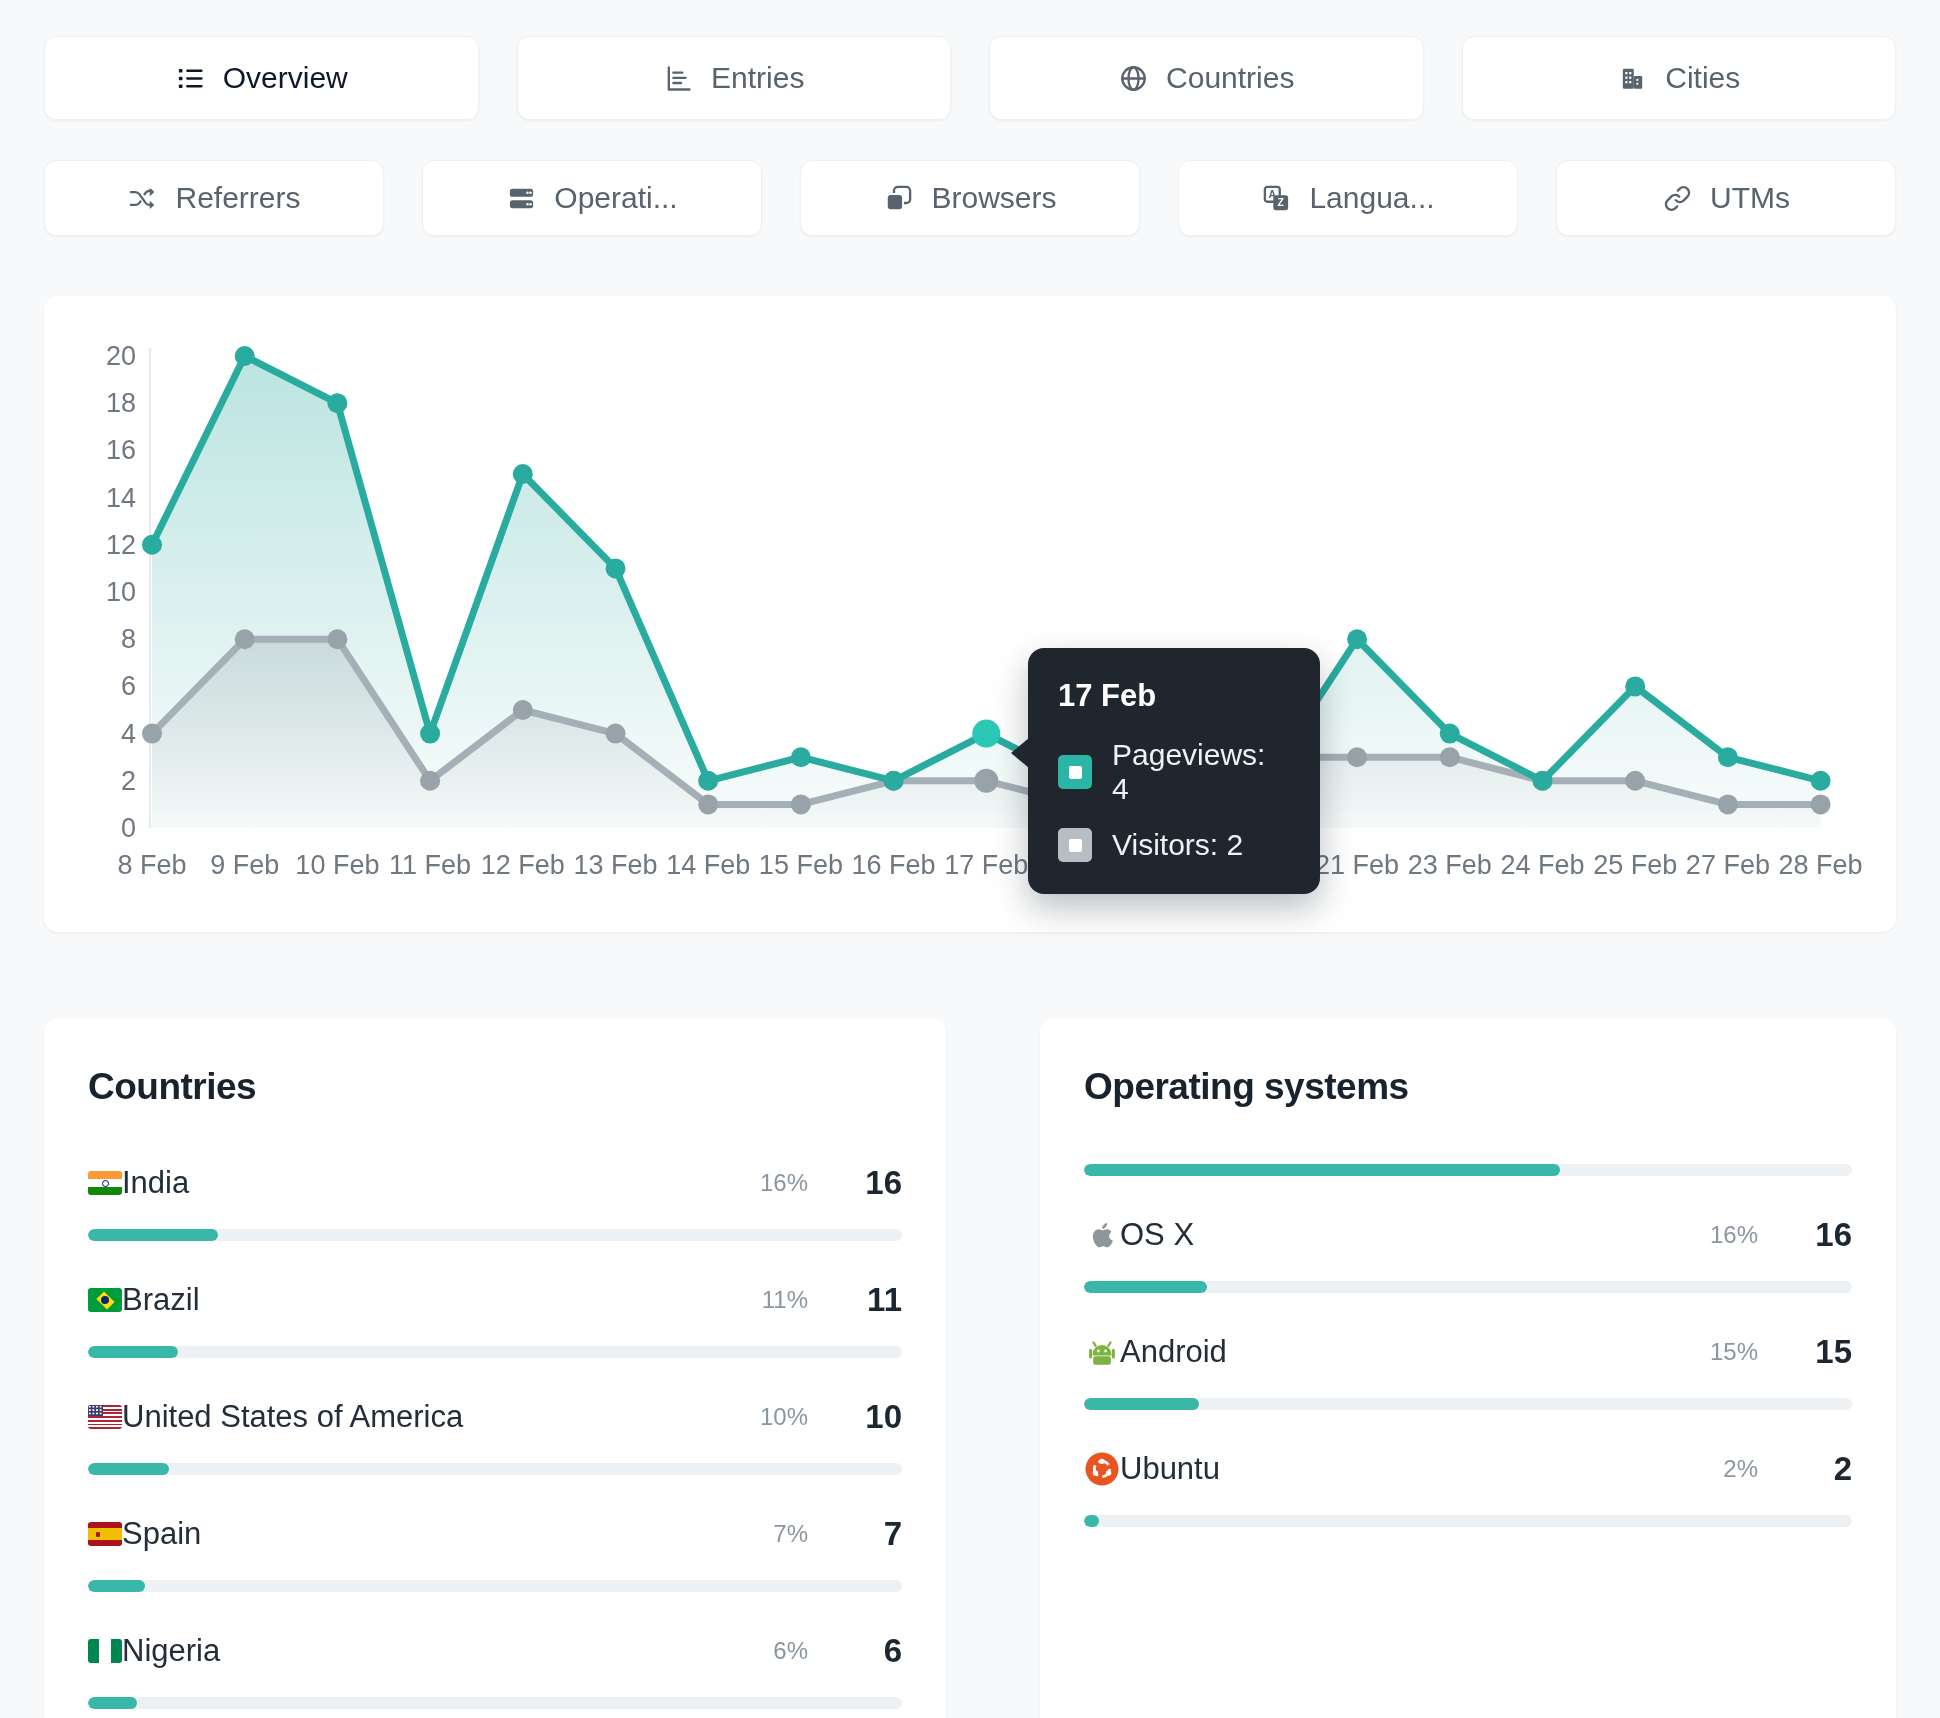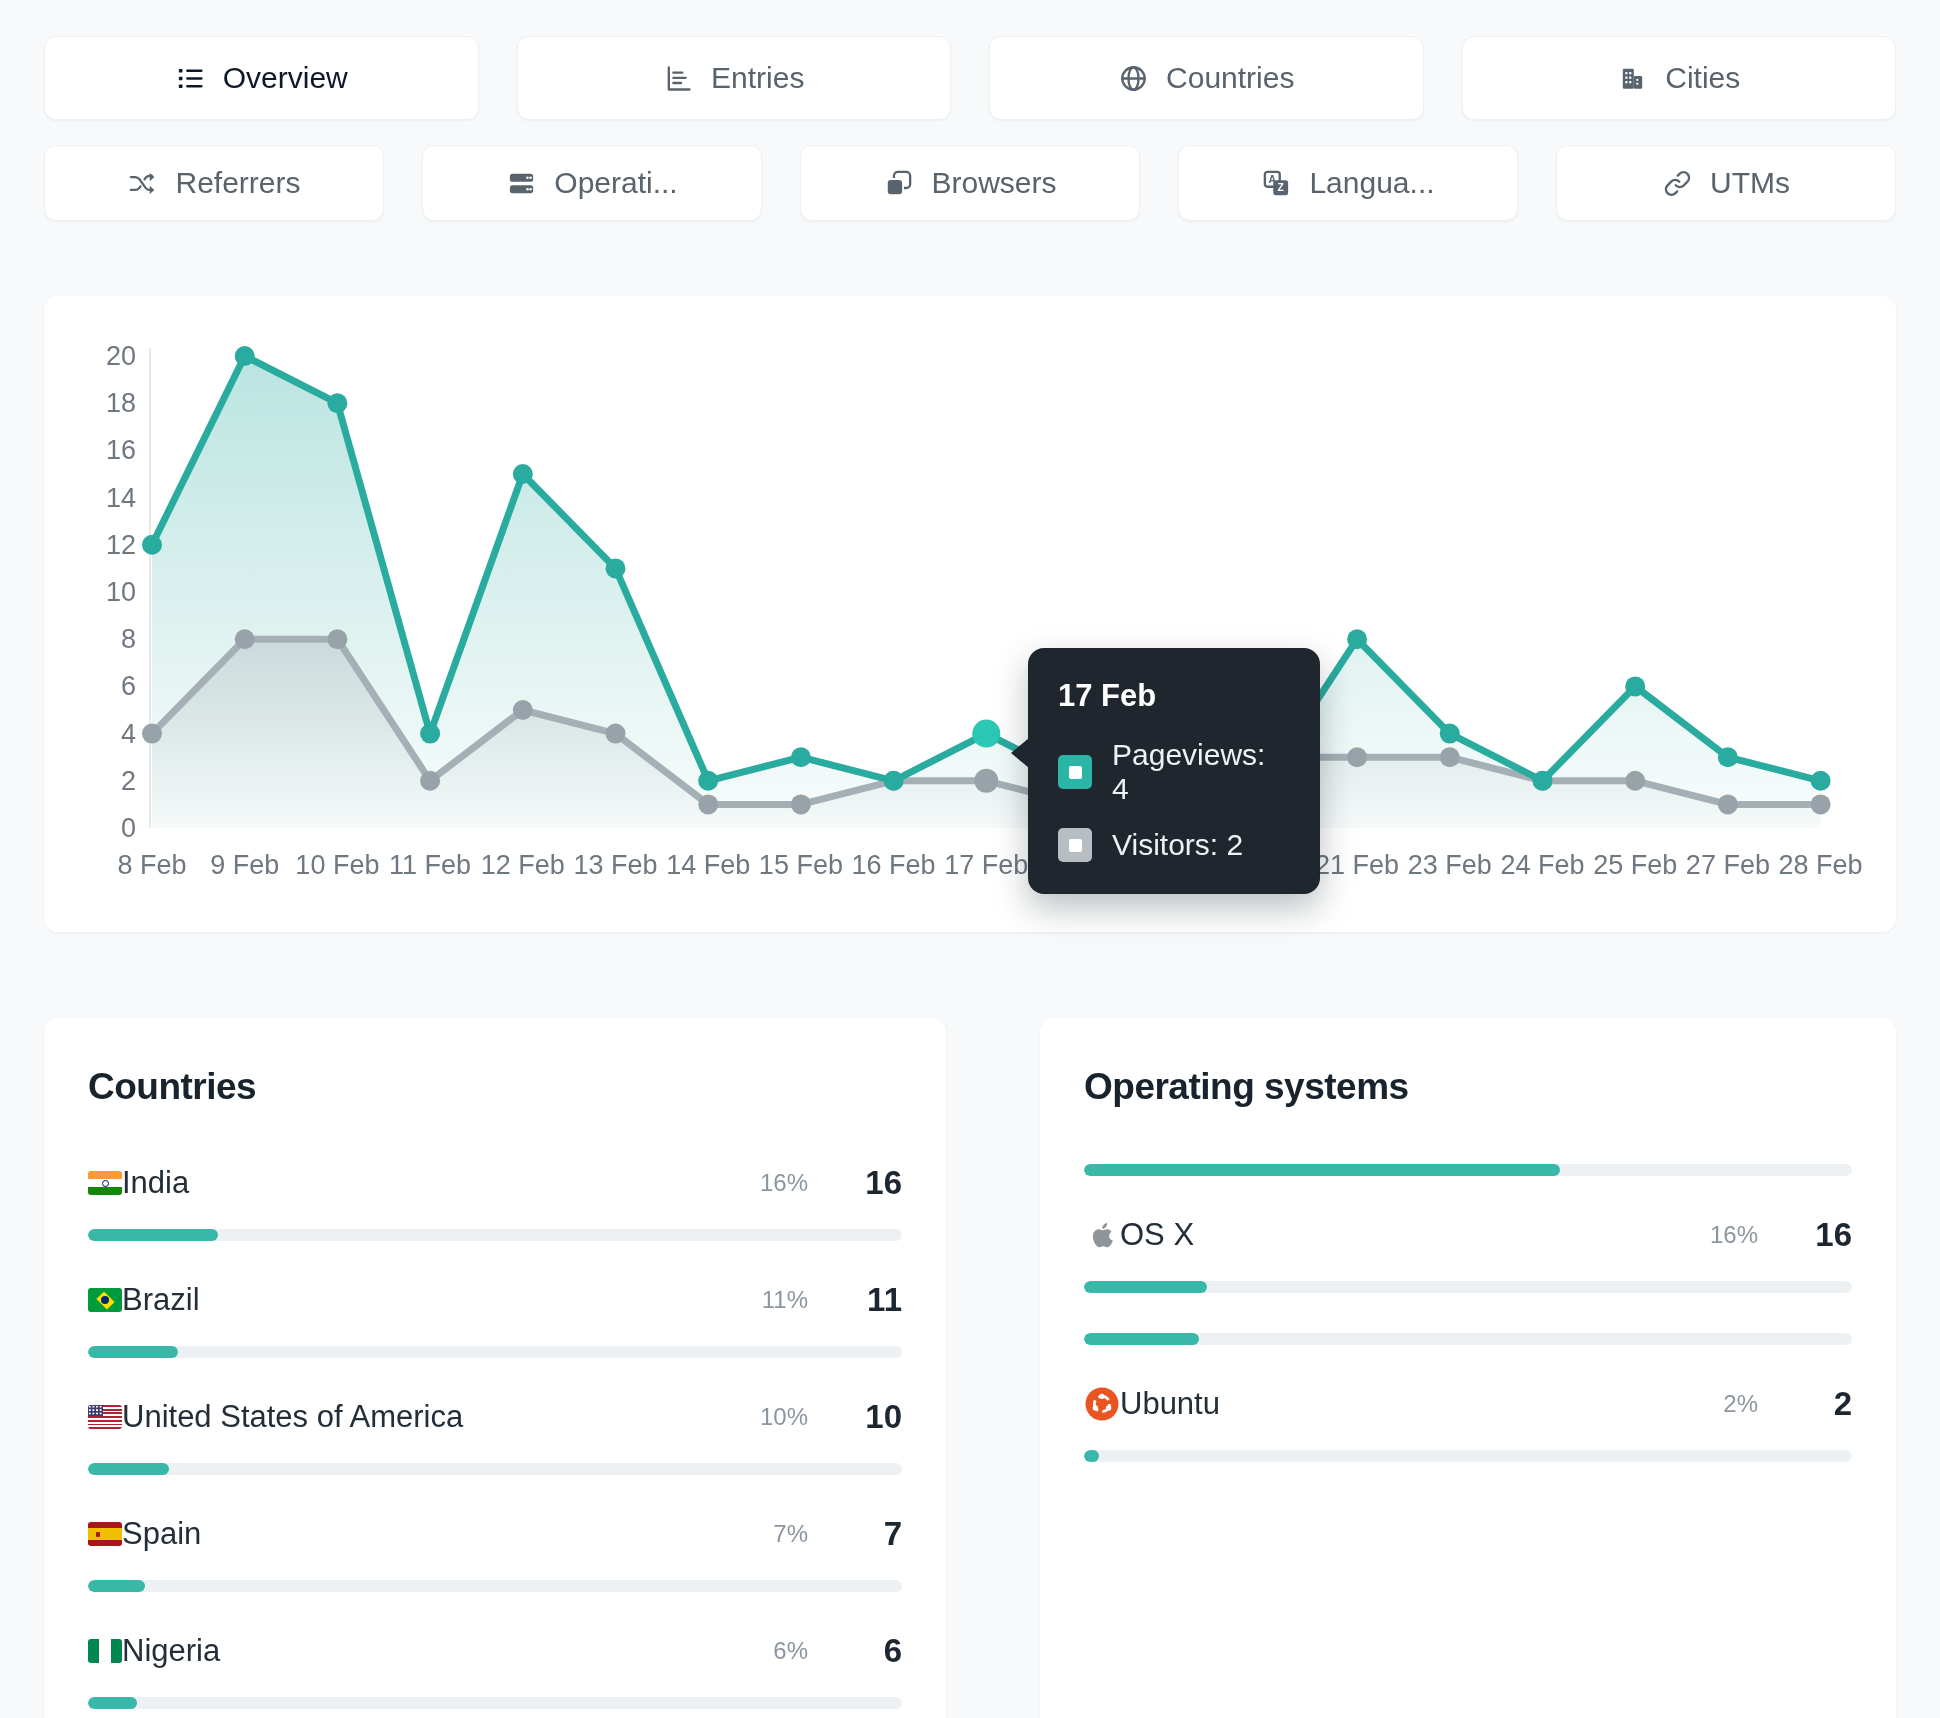--- a/index.html
+++ b/index.html
@@ -3,21 +3,21 @@
 <meta charset="utf-8">
 <style>
   html,body{margin:0;padding:0}
   body{
     width:1940px;height:1718px;position:relative;overflow:hidden;
     background:#f7f9fa;font-family:"Liberation Sans",sans-serif;
     -webkit-font-smoothing:antialiased;
   }
   .tabrow{position:absolute;left:44px;right:44px;display:flex;gap:38px}
   #row1{top:36px;height:84px}
-  #row2{top:145px;height:76px}
+  #row2{top:160px;height:76px}
   .tab{
     flex:1;display:flex;align-items:center;justify-content:center;gap:17px;
     background:#fff;border:1px solid #eef1f3;border-radius:12px;
     box-shadow:0 1px 2px rgba(20,30,40,.05);
     font-size:30px;color:#59636d;cursor:pointer;white-space:nowrap;
   }
   .tab.active{color:#0f172a}
   .tab svg{width:31px;height:31px;flex:none}
 
   .card{position:absolute;background:#fff;border-radius:14px;box-shadow:0 1px 3px rgba(25,35,45,.06)}
@@ -379,20 +379,40 @@
           <span class="pright">
             <span class="ppct">16%</span>
             <span class="pcount">16</span>
           </span>
         </div>
         <div class="ptrack">
           <div class="pfill" style="width: 16%;"></div>
         </div>
       </div>
       <div class="prow">
+        <div class="prow-top">
+          <span class="osicon">
+            <svg viewBox="0 0 24 24">
+              <g stroke="#7cb342" stroke-width="1.5" stroke-linecap="round">
+                <path d="M7.8 7.9L6.4 5.7M16.2 7.9l1.4-2.2"></path>
+              </g>
+              <path fill="#7cb342" d="M5.7 13.7a6.3 6.3 0 0112.6 0v.7H5.7z"></path>
+              <rect x="6.1" y="14.9" width="11.8" height="5.6" rx="1.4" fill="#7cb342"></rect>
+              <rect x="3.4" y="9.9" width="2" height="6.4" rx="1" fill="#7cb342"></rect>
+              <rect x="18.6" y="9.9" width="2" height="6.4" rx="1" fill="#7cb342"></rect>
+              <circle cx="9.6" cy="11.3" r=".95" fill="#fff"></circle>
+              <circle cx="14.4" cy="11.3" r=".95" fill="#fff"></circle>
+            </svg>
+          </span>
+          <span class="pname">Android</span>
+          <span class="pright">
+            <span class="ppct">15%</span>
+            <span class="pcount">15</span>
+          </span>
+        </div>
         <div class="ptrack">
           <div class="pfill" style="width: 15%;"></div>
         </div>
       </div>
       <div class="prow">
         <div class="prow-top">
           <span class="osicon">
             <svg viewBox="0 0 24 24">
               <circle cx="12" cy="12" r="11" fill="#e95420"></circle>
               <circle cx="12" cy="12" r="5.1" fill="none" stroke="#fff" stroke-width="1.9" stroke-dasharray="7.7 3"></circle>

